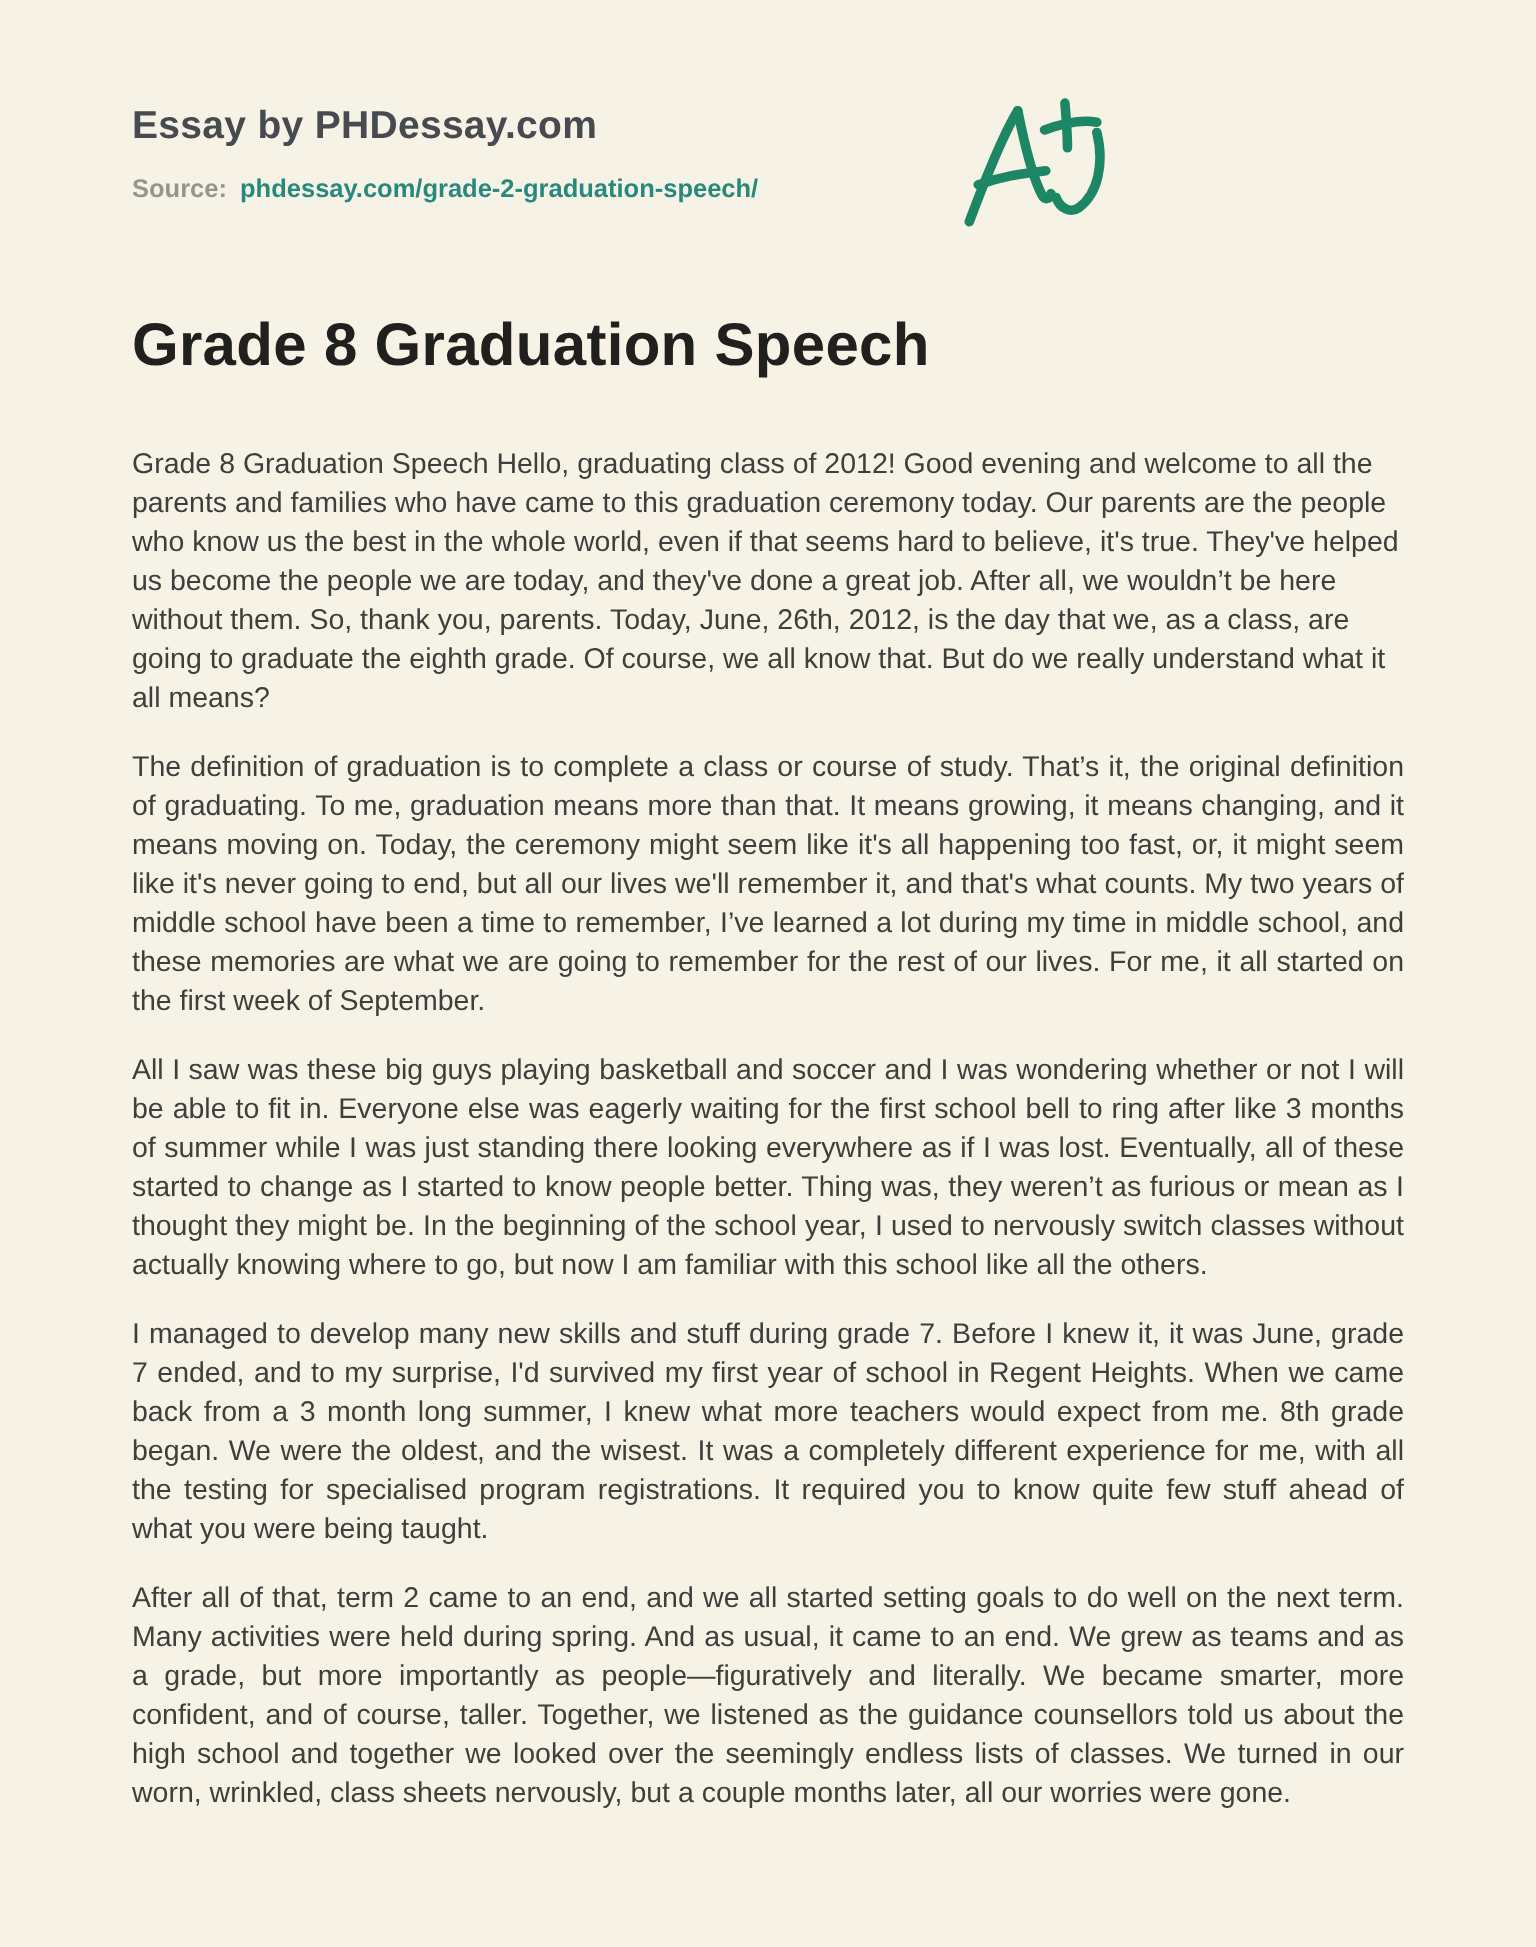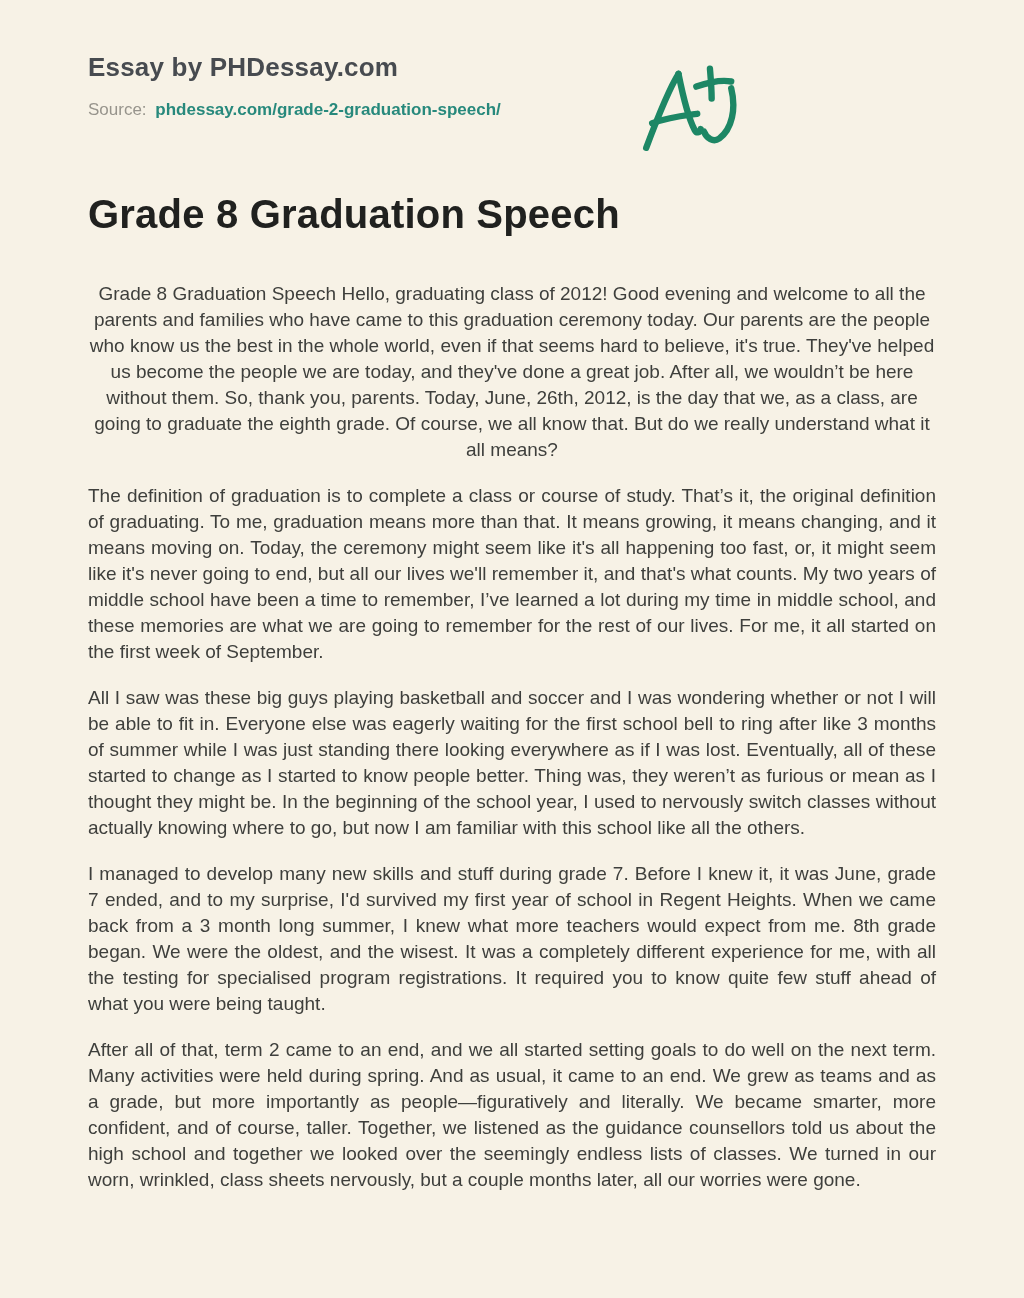--- a/index.html
+++ b/index.html
@@ -9,37 +9,37 @@
     background: #F7F2E6;
     overflow: hidden;
     position: relative;
     font-family: "Liberation Sans", sans-serif;
   }
   .page {
     position: relative;
     width: 832px;
     height: 1298px;
     box-sizing: border-box;
-    padding: 52px 88px 0 88px;
+    padding: 68px 88px 0 88px;
   }
   .byline {
     margin: 0;
     font-size: 26px;
     font-weight: 700;
     color: #474B50;
     letter-spacing: 0.2px;
   }
   .source-line {
     margin-top: 17px;
     font-size: 17px;
     color: #97948C;
   }
   .source-line .src-label {
     color: #97948C;
-    font-weight: 400;
+    font-weight: 700;
     margin-right: 4px;
   }
   .source-line a {
     color: #27897C;
     font-weight: 600;
     text-decoration: none;
   }
   .logo {
     position: absolute;
     top: 54px;
@@ -58,21 +58,21 @@
   .article {
     margin-top: 44px;
     width: 848px;
     color: #3E3F3C;
     font-size: 19px;
     line-height: 26px;
   }
   .article p {
     margin: 0 0 20px 0;
   }
-  .article p.align-left { text-align: center; }
+  .article p.align-left { text-align: left; }
   .article p.align-justify { text-align: justify; }
   .bottom-mask {
     position: absolute;
     left: 0;
     bottom: 0;
     width: 1024px;
     height: 45px;
     background: #F7F2E6;
   }
 </style>

